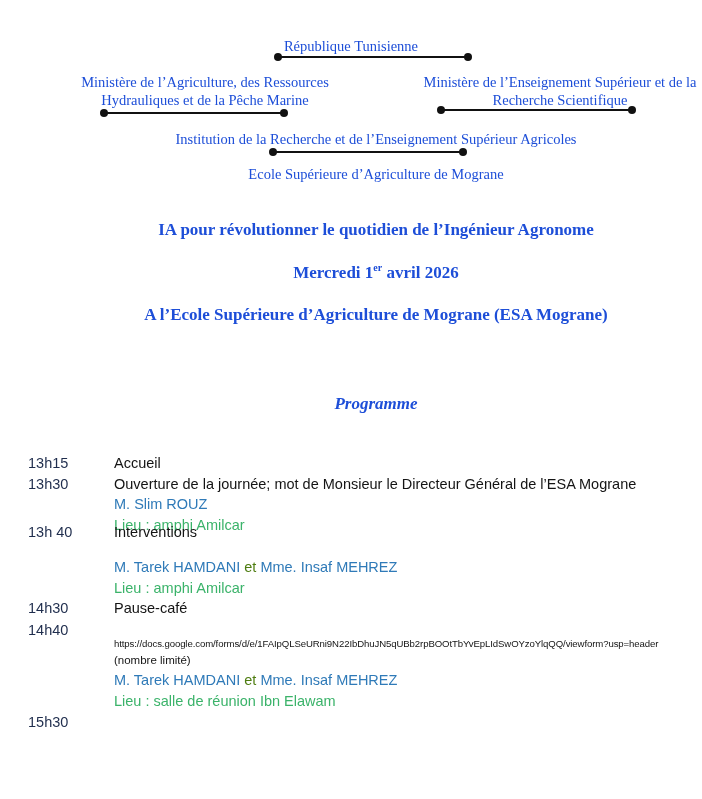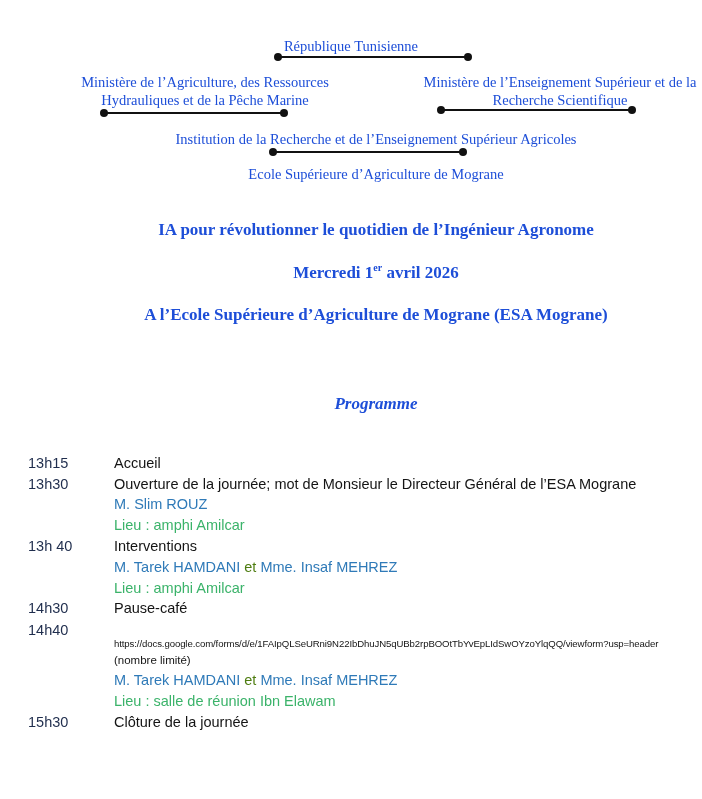--- a/index.html
+++ b/index.html
@@ -65,21 +65,21 @@
     <span class="time">13h30</span>
     <span class="desc">Ouverture de la journée; mot de Monsieur le Directeur Général de l’ESA Mograne</span>
   </div>
   <div class="row sans" style="top:494px;">
     <span class="desc blue">M. Slim ROUZ</span>
   </div>
   <div class="row sans" style="top:515px;">
     <span class="desc green">Lieu : amphi Amilcar</span>
   </div>
 
-  <div class="row sans" style="top:536px;">
+  <div class="row sans" style="top:522px;">
     <span class="time">13h 40</span>
     <span class="desc">Interventions</span>
   </div>
   <div class="row sans" style="top:557px;">
     <span class="desc"><span class="blue">M. Tarek HAMDANI</span><span class="dark"> et </span><span class="blue">Mme. Insaf MEHREZ</span></span>
   </div>
   <div class="row sans" style="top:578px;">
     <span class="desc green">Lieu : amphi Amilcar</span>
   </div>
 
@@ -99,15 +99,14 @@
   </div>
   <div class="row sans" style="top:670px;">
     <span class="desc"><span class="blue">M. Tarek HAMDANI</span><span class="dark"> et </span><span class="blue">Mme. Insaf MEHREZ</span></span>
   </div>
   <div class="row sans" style="top:691px;">
     <span class="desc green">Lieu : salle de réunion Ibn Elawam</span>
   </div>
 
   <div class="row sans" style="top:712px;text-align:center;">
     <span class="time">15h30</span>
-    <span class="desc">Clôture de la journée</span>
   </div>
 </div>
 
 </body></html>

